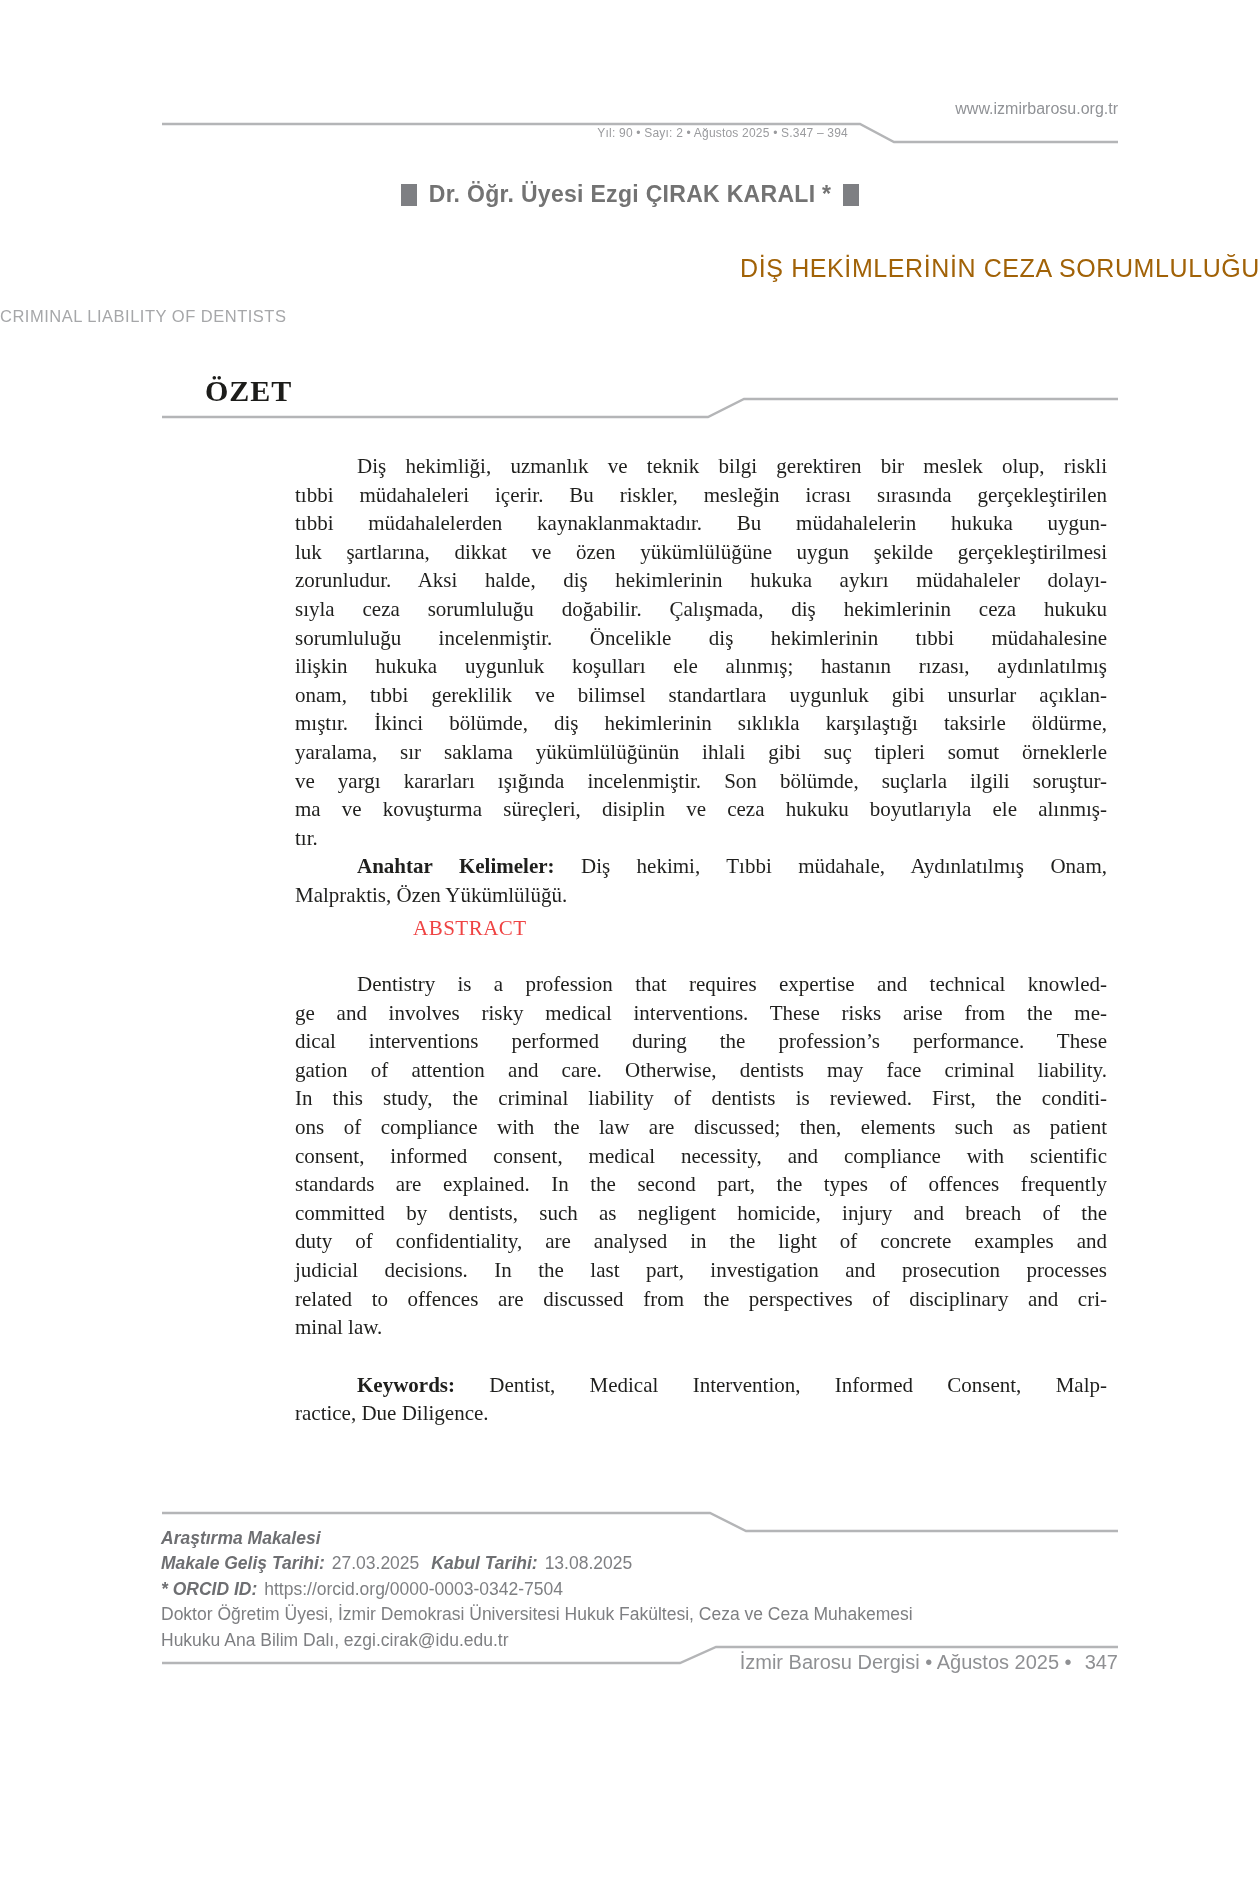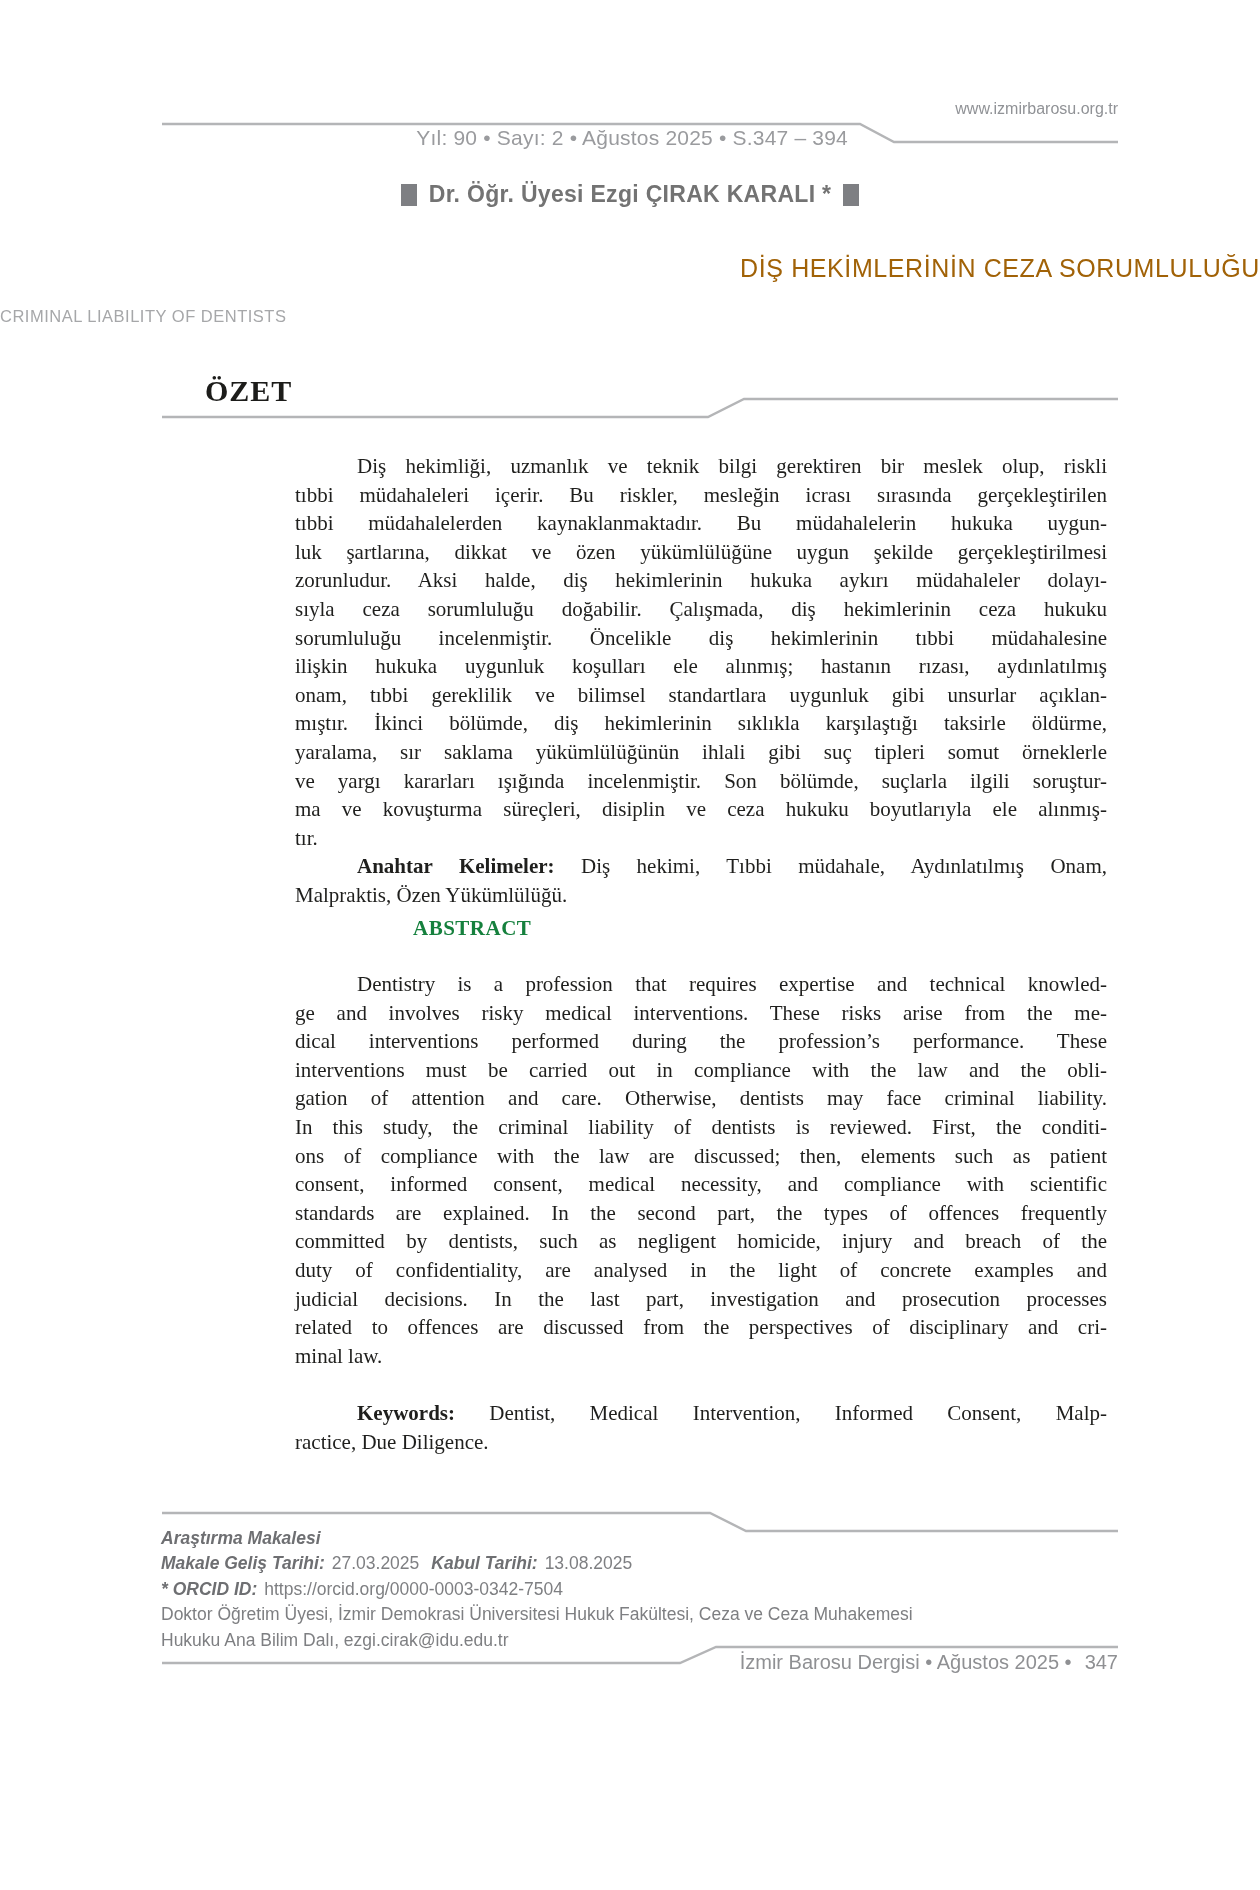--- a/index.html
+++ b/index.html
@@ -9,21 +9,21 @@
     height: 1890px;
     background: #ffffff;
     font-family: "Liberation Sans", sans-serif;
     overflow: hidden;
   }
   .rule { position: absolute; }
   .rule polyline { fill: none; stroke: #b4b5b7; stroke-width: 2.4; }
 
   .issue-info {
     position: absolute; top: 126px; right: 412px;
-    font-size: 21px; color: #9a9b9e; letter-spacing: 0.2px; white-space: nowrap;
+    font-size: 12px; color: #9a9b9e; letter-spacing: 0.2px; white-space: nowrap;
   }
   .website {
     position: absolute; top: 100px; right: 142px;
     font-size: 16px; color: #909296; white-space: nowrap;
   }
 
   .author-row {
     position: absolute; top: 181px; left: 0; right: 0;
     display: flex; justify-content: center; align-items: center; gap: 12px;
   }
@@ -39,22 +39,22 @@
     font-size: 16.5px; color: #a6a7a9; letter-spacing: 0.5px;
   }
 
   .ozet-h {
     position: absolute; top: 374px; left: 205px;
     font-family: "Liberation Serif", serif; font-size: 30px; font-weight: bold;
     color: #1c1c1a; letter-spacing: 1px;
   }
   .abs-h {
     position: absolute; top: 916px; left: 413px;
-    font-family: "Liberation Serif", serif; font-size: 21px; font-weight: bold;
-    color: #15803d; letter-spacing: 0.5px;
+    font-family: "Liberation Serif", serif; font-size: 21px; font-weight: normal;
+    color: #ef4444; letter-spacing: 0.5px;
   }
 
   .block {
     position: absolute; left: 295px; width: 812px;
     font-family: "Liberation Serif", serif; font-size: 21px; color: #1f1f1d;
     line-height: 28.6px;
   }
   #abstract-tr { top: 452px; }
   #abstract-en { top: 970px; }
   .ln { text-align: justify; text-align-last: justify; }
@@ -119,21 +119,20 @@
     <div class="ln ind"><b>Anahtar Kelimeler:</b><span> Diş hekimi, Tıbbi müdahale, Aydınlatılmış Onam,</span></div>
     <div class="ln last">Malpraktis, Özen Yükümlülüğü.</div>
   </div>
 
   <div class="abs-h">ABSTRACT</div>
 
   <div class="block" id="abstract-en">
     <div class="ln ind">Dentistry is a profession that requires expertise and technical knowled-</div>
     <div class="ln">ge and involves risky medical interventions. These risks arise from the me-</div>
     <div class="ln">dical interventions performed during the profession’s performance. These</div>
-    <div class="ln">interventions must be carried out in compliance with the law and the obli-</div>
     <div class="ln">gation of attention and care. Otherwise, dentists may face criminal liability.</div>
     <div class="ln">In this study, the criminal liability of dentists is reviewed. First, the conditi-</div>
     <div class="ln">ons of compliance with the law are discussed; then, elements such as patient</div>
     <div class="ln">consent, informed consent, medical necessity, and compliance with scientific</div>
     <div class="ln">standards are explained. In the second part, the types of offences frequently</div>
     <div class="ln">committed by dentists, such as negligent homicide, injury and breach of the</div>
     <div class="ln">duty of confidentiality, are analysed in the light of concrete examples and</div>
     <div class="ln">judicial decisions. In the last part, investigation and prosecution processes</div>
     <div class="ln">related to offences are discussed from the perspectives of disciplinary and cri-</div>
     <div class="ln last">minal law.</div>

